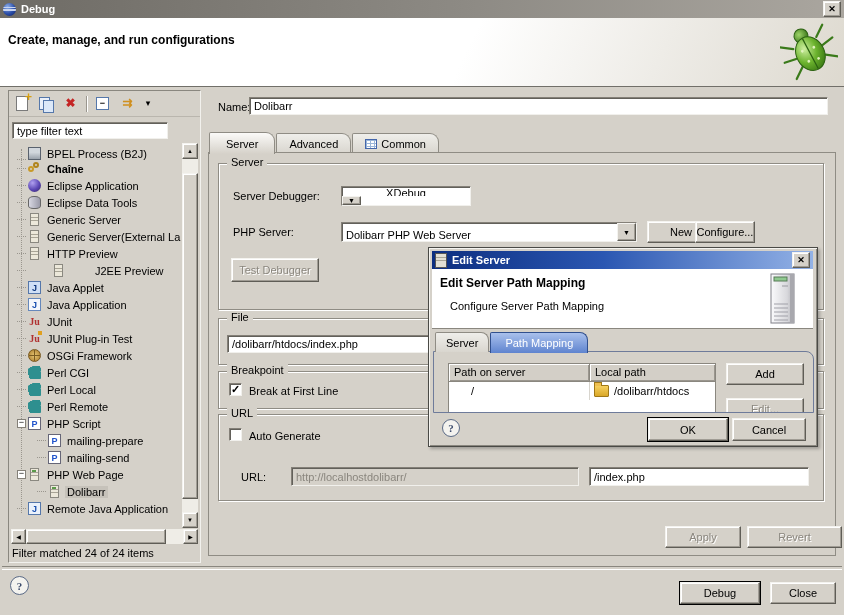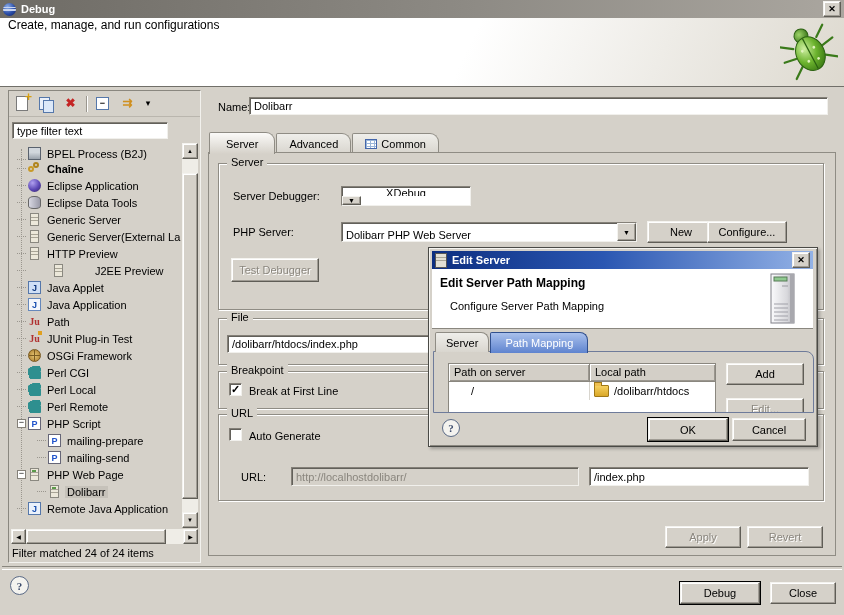--- a/index.html
+++ b/index.html
@@ -22,21 +22,21 @@
   .xbtn { margin-left:auto; width:16px; height:14px; background:#d5d1c9;
     border:1px solid; border-color:#f4f3ef #5f5d56 #5f5d56 #f4f3ef;
     box-shadow:inset -1px -1px 0 #a09c94, inset 1px 1px 0 #fff;
     display:flex; align-items:center; justify-content:center;
     font:bold 9px "Liberation Sans",sans-serif; color:#000; }
 
   
   .banner { left:0; top:18px; width:844px; height:69px;
     background:linear-gradient(115deg,#ffffff 55%,#ddd9cf);
     border-bottom:1px solid #716f69; box-sizing:border-box; }
-  .banner-heading { position:absolute; left:8px; top:0; font-weight:normal; font-size:12px; }
+  .banner-heading { position:absolute; left:8px; top:15px; font-weight:bold; font-size:12px; }
   .bug-wrap { position:absolute; right:6px; top:2px; }
 
   
   .btn { position:absolute; background:#d5d1c9;
     border:1px solid; border-color:#f4f3ef #5f5d56 #5f5d56 #f4f3ef;
     box-shadow:inset -1px -1px 0 #a09c94, inset 1px 1px 0 #fff;
     display:flex; align-items:center; justify-content:center;
     font:11px "Liberation Sans",sans-serif; box-sizing:border-box; }
   .btn.focused { box-shadow:0 0 0 1px #000, inset -1px -1px 0 #a09c94, inset 1px 1px 0 #fff; }
   .btn.disabled { color:#8a867e; text-shadow:1px 1px 0 #fff; }
@@ -311,21 +311,21 @@
           <span class="tlabel">Java Applet</span>
         </div>
         <div class="trow" style="padding-left: 6px;">
           <span class="conn"></span>
           <span class="tic tic-japp">J</span>
           <span class="tlabel">Java Application</span>
         </div>
         <div class="trow" style="padding-left: 6px;">
           <span class="conn"></span>
           <span class="tic tic-junit">Ju</span>
-          <span class="tlabel">Path</span>
+          <span class="tlabel">JUnit</span>
         </div>
         <div class="trow" style="padding-left: 6px;">
           <span class="conn"></span>
           <span class="tic tic-junitp">Ju</span>
           <span class="tlabel">JUnit Plug-in Test</span>
         </div>
         <div class="trow" style="padding-left: 6px;">
           <span class="conn"></span>
           <span class="tic tic-osgi"></span>
           <span class="tlabel">OSGi Framework</span>
@@ -417,21 +417,21 @@
     <div class="combo" style="left:122px; top:22px; width:130px; height:20px;flex-direction:column;">
       <span class="combo-text">XDebug</span>
       <span class="combo-btn">▼</span>
     </div>
     <span class="abs" style="left:14px; top:62px;">PHP Server:</span>
     <div class="combo" style="left:122px; top:58px; width:296px; height:20px;align-items:flex-end;">
       <span class="combo-text">Dolibarr PHP Web Server</span>
       <span class="combo-btn">▼</span>
     </div>
     <span class="btn" style="left:428px; top:57px; width:68px; height:22px;">New</span>
-    <span class="btn" style="left:488px; top:57px; width:80px; height:22px;">Configure...</span>
+    <span class="btn" style="left:476px; top:57px; width:60px; height:22px;">Configure...</span>
     <span class="btn disabled" style="left:12px; top:94px; width:88px; height:24px;">Test Debugger</span>
   </div>
 
   <div class="grp" style="left:218px; top:318px; width:606px; height:47px;">
     <span class="legend">File</span>
     <div class="field" style="left:8px; top:16px; width:588px; height:18px;">
       <input value="/dolibarr/htdocs/index.php" style="">
     </div>
   </div>
 
@@ -450,21 +450,21 @@
     <span class="abs" style="left:22px; top:56px;">URL:</span>
     <div class="field disabledf" style="left:72px; top:52px; width:288px; height:19px;">
       <span>http://localhostdolibarr/</span>
     </div>
     <div class="field" style="left:370px; top:52px; width:220px; height:19px;">
       <input value="/index.php" style="">
     </div>
   </div>
 
   <span class="btn disabled" style="left:665px; top:526px; width:76px; height:22px;">Apply</span>
-  <span class="btn disabled" style="left:747px; top:526px; width:76px; height:22px;">Revert</span>
+  <span class="btn disabled" style="left:747px; top:526px; width:95px; height:22px;">Revert</span>
 
   <div class="abs sep-groove"></div>
   <span class="helpbtn" style="left:10px; top:576px;">?</span>
   <span class="btn focused" style="left:680px; top:582px; width:80px; height:22px;">Debug</span>
   <span class="btn" style="left:770px; top:582px; width:66px; height:22px;">Close</span>
 
   <div class="abs dialog">
     <div class="dlg-title">
       <span class="dlg-icon"></span>
       <span class="title-text">Edit Server</span>

